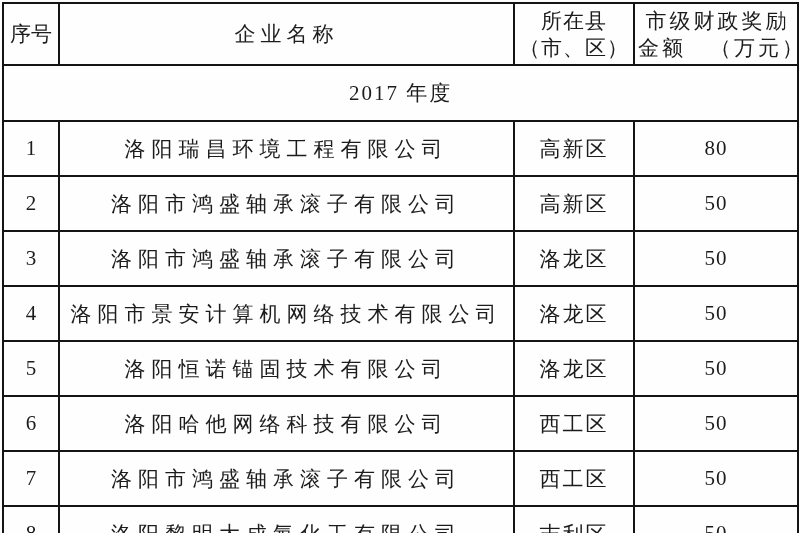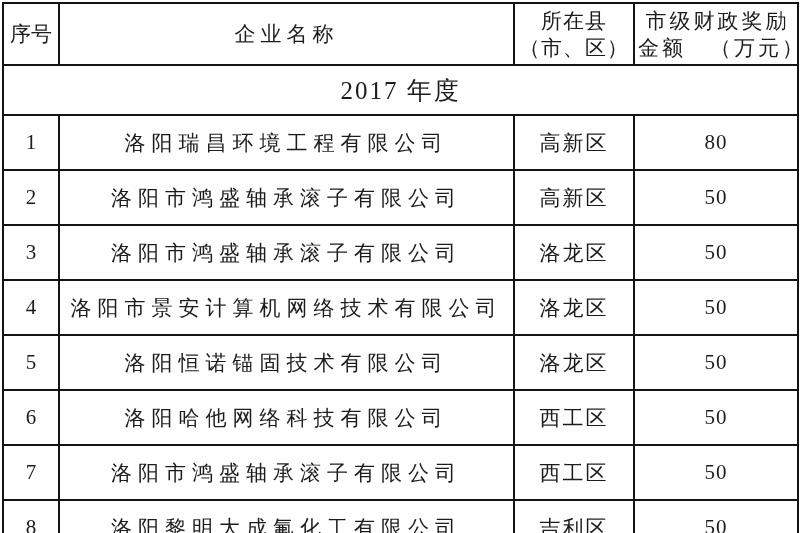--- a/index.html
+++ b/index.html
@@ -45,22 +45,22 @@
     line-height: 1.3;
   }
   tr.header-row th .hdr-line { display: block; }
   th.h-amount { text-align: left; padding-left: 3px; letter-spacing: 3px; margin-left: 29px; }
   th.h-district { letter-spacing: 1px; }
   th.h-company { letter-spacing: 5px; border-radius: 10px; }
   th.h-no { letter-spacing: 0; border-radius: 15px; }
 
   
   tr.section-row td {
-    height: 50px;
-    font-size: 25px;
+    height: 56px;
+    font-size: 21px;
     letter-spacing: 2px;
   }
 
   
   tr.data-row td { height: 55px; }
   td.cell-no     { font-size: 21px; }
   td.cell-company{ letter-spacing: 6px; }
   td.cell-district{ letter-spacing: 2px; }
   td.cell-amount { font-size: 21px; letter-spacing: 1px; }
 </style>

